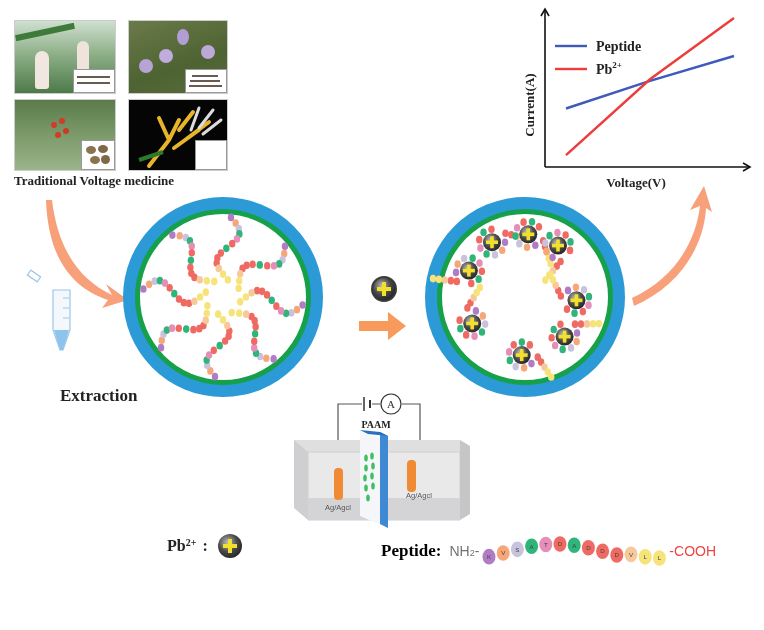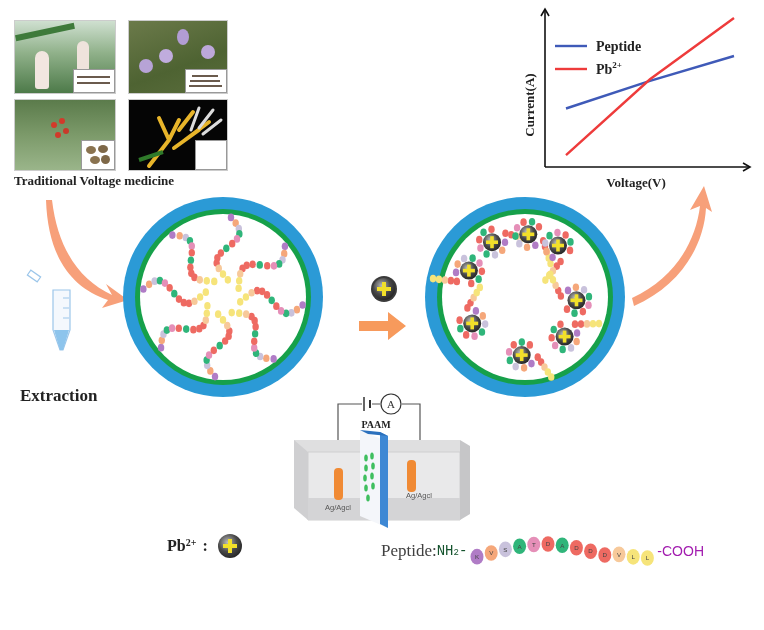--- a/index.html
+++ b/index.html
@@ -1,20 +1,20 @@
 <!DOCTYPE html>
 <html><head>
 <meta charset="utf-8">
 <style>
   html, body { margin:0; padding:0; background:#ffffff; }
   body { width:764px; height:630px; position:relative; overflow:hidden; font-family:"Liberation Serif", serif; }
   .abs { position:absolute; }
   .photo { position:absolute; border:1px solid #ccc; overflow:hidden; }
   .caption { font-weight:bold; font-size:13px; color:#222; }
-  .big-label { font-weight:bold; font-size:17px; color:#222; }
+  .big-label { font-weight:bold; font-size:17px; color:#222;margin-left:40px; }
   svg text { font-family:"Liberation Serif", serif; }
   .sans { font-family:"Liberation Sans", sans-serif; }
 </style>
 </head>
 <body>
 
 <div class="photo" style="left:14px;top:20px;width:100px;height:72px;background:linear-gradient(180deg,#cfe0d0 0%,#8fb089 45%,#4d7a49 100%);">
   <div class="abs" style="left:20px;top:30px;width:14px;height:38px;border-radius:7px 7px 3px 3px;background:#f2e6e0;"></div>
   <div class="abs" style="left:62px;top:20px;width:12px;height:30px;border-radius:6px 6px 3px 3px;background:#efe3dc;"></div>
   <div class="abs" style="left:0;top:8px;width:60px;height:6px;background:#3e7a3a;transform:rotate(-12deg);"></div>
@@ -855,22 +855,22 @@
           <stop offset="55%" stop-color="#4a4a4a"></stop>
           <stop offset="100%" stop-color="#222"></stop>
         </radialGradient>
       </defs>
     <rect x="7" y="12" width="14" height="4" fill="#f2e02a"></rect>
       <rect x="12" y="7" width="4" height="14" fill="#f2e02a"></rect>
   </svg>
 </div>
 
 <div class="abs" style="left:381px;top:533px;display:flex;align-items:center;">
-  <span style="font-weight:normal;font-size:17px;color:#404040;text-align:center;">Peptide:</span>
-  <span class="sans" style="font-family:Liberation Mono, monospace;font-size:14px;color:#14532d;margin-left:0;"><span>NH</span><span style="font-size:9px;">2</span>-</span>
+  <span style="font-weight:bold;font-size:17px;color:#000000;text-align:center;">Peptide:</span>
+  <span class="sans" style="font-family:Liberation Sans, sans-serif;font-size:14px;color:#737373;margin-left:8px;"><span>NH</span><span style="font-size:9px;">2</span>-</span>
   <svg id="peptide-chain" width="200" height="36">
       <g>
         <ellipse cx="10" cy="23.66984407753613" rx="6.5" ry="7.8" fill="#b07cc6"></ellipse>
         <text x="10" y="25.94484407753613" text-anchor="middle" font-size="6.175" fill="#444" style="font-family:'Liberation Sans',sans-serif">K</text>
       </g>
       <g>
         <ellipse cx="24.2" cy="20" rx="6.5" ry="7.8" fill="#f5a77a"></ellipse>
         <text x="24.2" y="22.275" text-anchor="middle" font-size="6.175" fill="#444" style="font-family:'Liberation Sans',sans-serif">V</text>
       </g>
       <g>
@@ -911,14 +911,14 @@
       </g>
       <g>
         <ellipse cx="166.2" cy="23.844181951722295" rx="6.5" ry="7.8" fill="#f6e47a"></ellipse>
         <text x="166.2" y="26.119181951722293" text-anchor="middle" font-size="6.175" fill="#444" style="font-family:'Liberation Sans',sans-serif">L</text>
       </g>
       <g>
         <ellipse cx="180.39999999999998" cy="24.96161655756021" rx="6.5" ry="7.8" fill="#f6e47a"></ellipse>
         <text x="180.39999999999998" y="27.236616557560207" text-anchor="middle" font-size="6.175" fill="#444" style="font-family:'Liberation Sans',sans-serif">L</text>
       </g>
     </svg>
-  <span style="font-family:'Liberation Sans',sans-serif;font-size:14px;color:#a21caf;margin-left:-10px;">-COOH</span>
+  <span style="font-family:'Liberation Sans',sans-serif;font-size:14px;color:#ef4444;margin-left:-10px;">-COOH</span>
 </div>
 
 </body></html>

